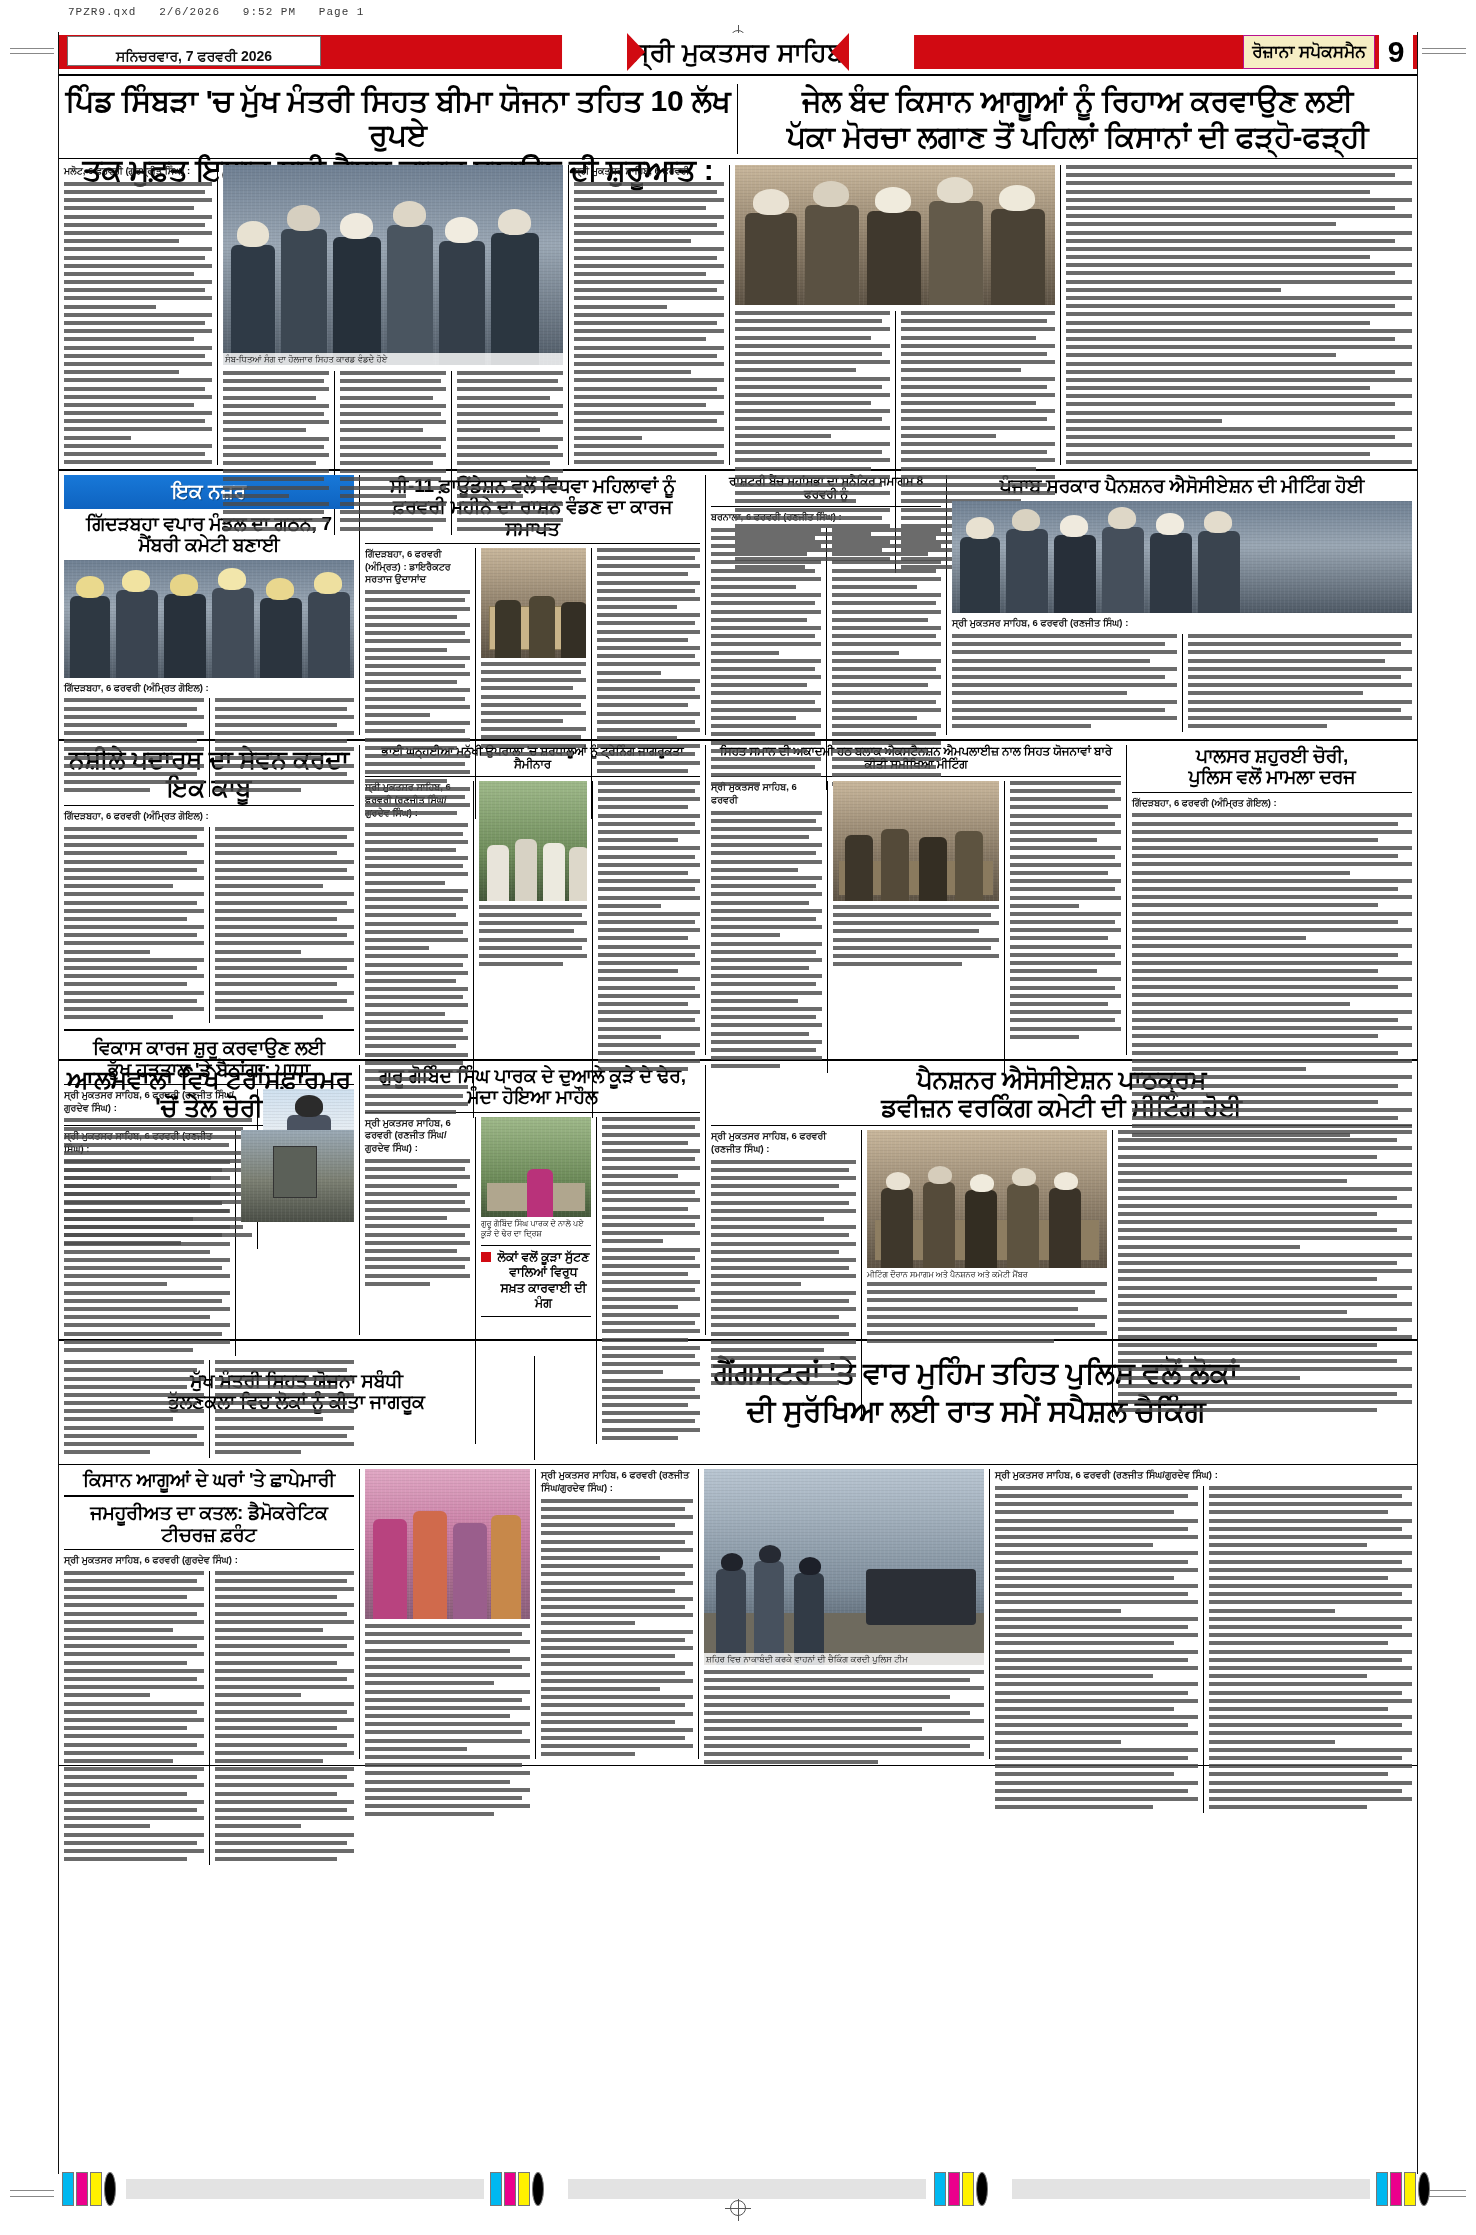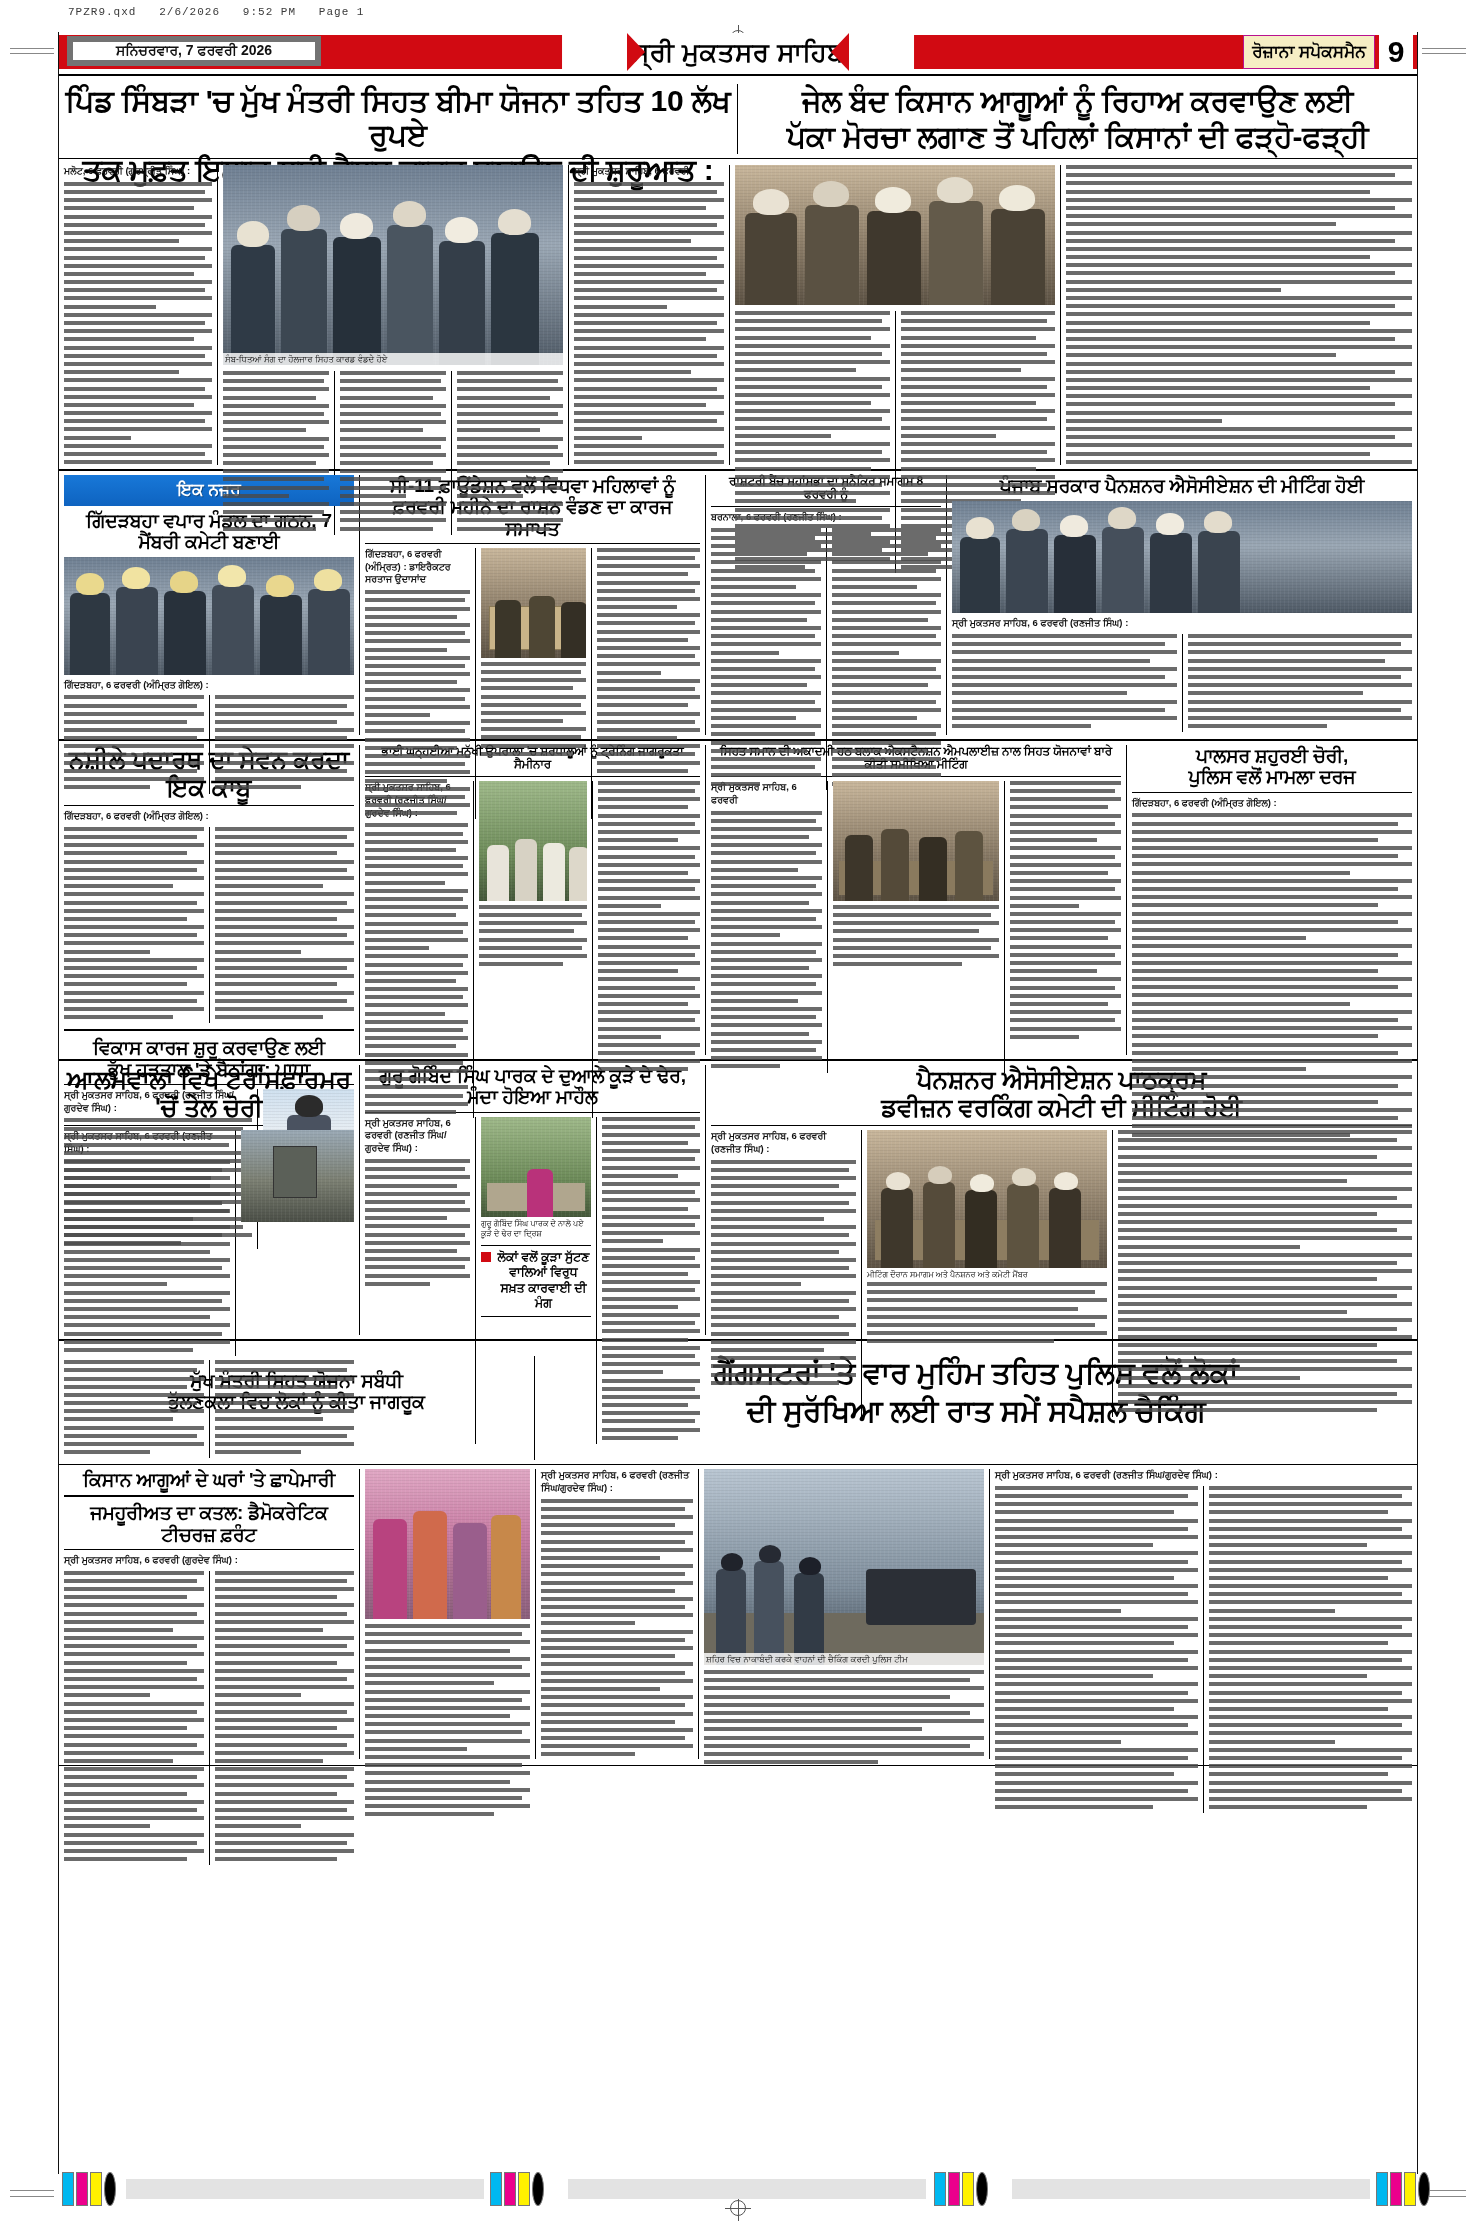--- a/index.html
+++ b/index.html
@@ -40,22 +40,22 @@
     position:relative; height:40px; width:100%;
     display:flex; align-items:stretch;
   }
   .mh-red {
     position:absolute; left:0; top:3px; right:0; height:34px;
     background:#d10a12;
   }
   .mh-datebox {
     position:relative; z-index:3; margin:4px 0 0 8px;
     height:30px; min-width:254px; background:#fff;
-    border:6px solid #737373;
-    display:flex; align-items:flex-start; justify-content:center;
+    border:1px solid #737373;
+    display:flex; align-items:flex-end; justify-content:center;
   }
   .mh-datebox span {
     font-weight:bold; font-size:14px; color:#111;
   }
   .mh-centerwrap {
     position:absolute; left:50%; transform:translateX(-50%);
     top:1px; z-index:3; height:38px;
     background:#fff; padding:0 70px;
     display:flex; align-items:center; justify-content:center;
   }
@@ -123,21 +123,21 @@
       repeating-linear-gradient(0deg, rgba(0,0,0,.055) 0 1px, transparent 1px 3px),
       repeating-linear-gradient(90deg, rgba(255,255,255,.05) 0 1px, transparent 1px 4px);
   }
 
   
   .blue-banner {
     background:linear-gradient(#1878d8,#0e63c0);
     text-align:center; padding:5px 0 6px;
   }
   .blue-banner span {
-    color:#fff; font-size:17px; font-weight:bold;
+    color:#fff; font-size:20px; font-weight:bold;
     text-shadow:1px 1px 0 #00000055;
   }
 
   
   .callout { border-top:1px solid #000; border-bottom:1px solid #000; padding:4px 0; }
   .callout .row { display:flex; gap:5px; align-items:flex-start; }
   .callout .sq { width:10px; height:10px; background:#d10a12; flex:0 0 auto; margin-top:2px; }
   .callout .tx { font-size:12.5px; font-weight:bold; line-height:1.25;text-align:center; }
 
   

